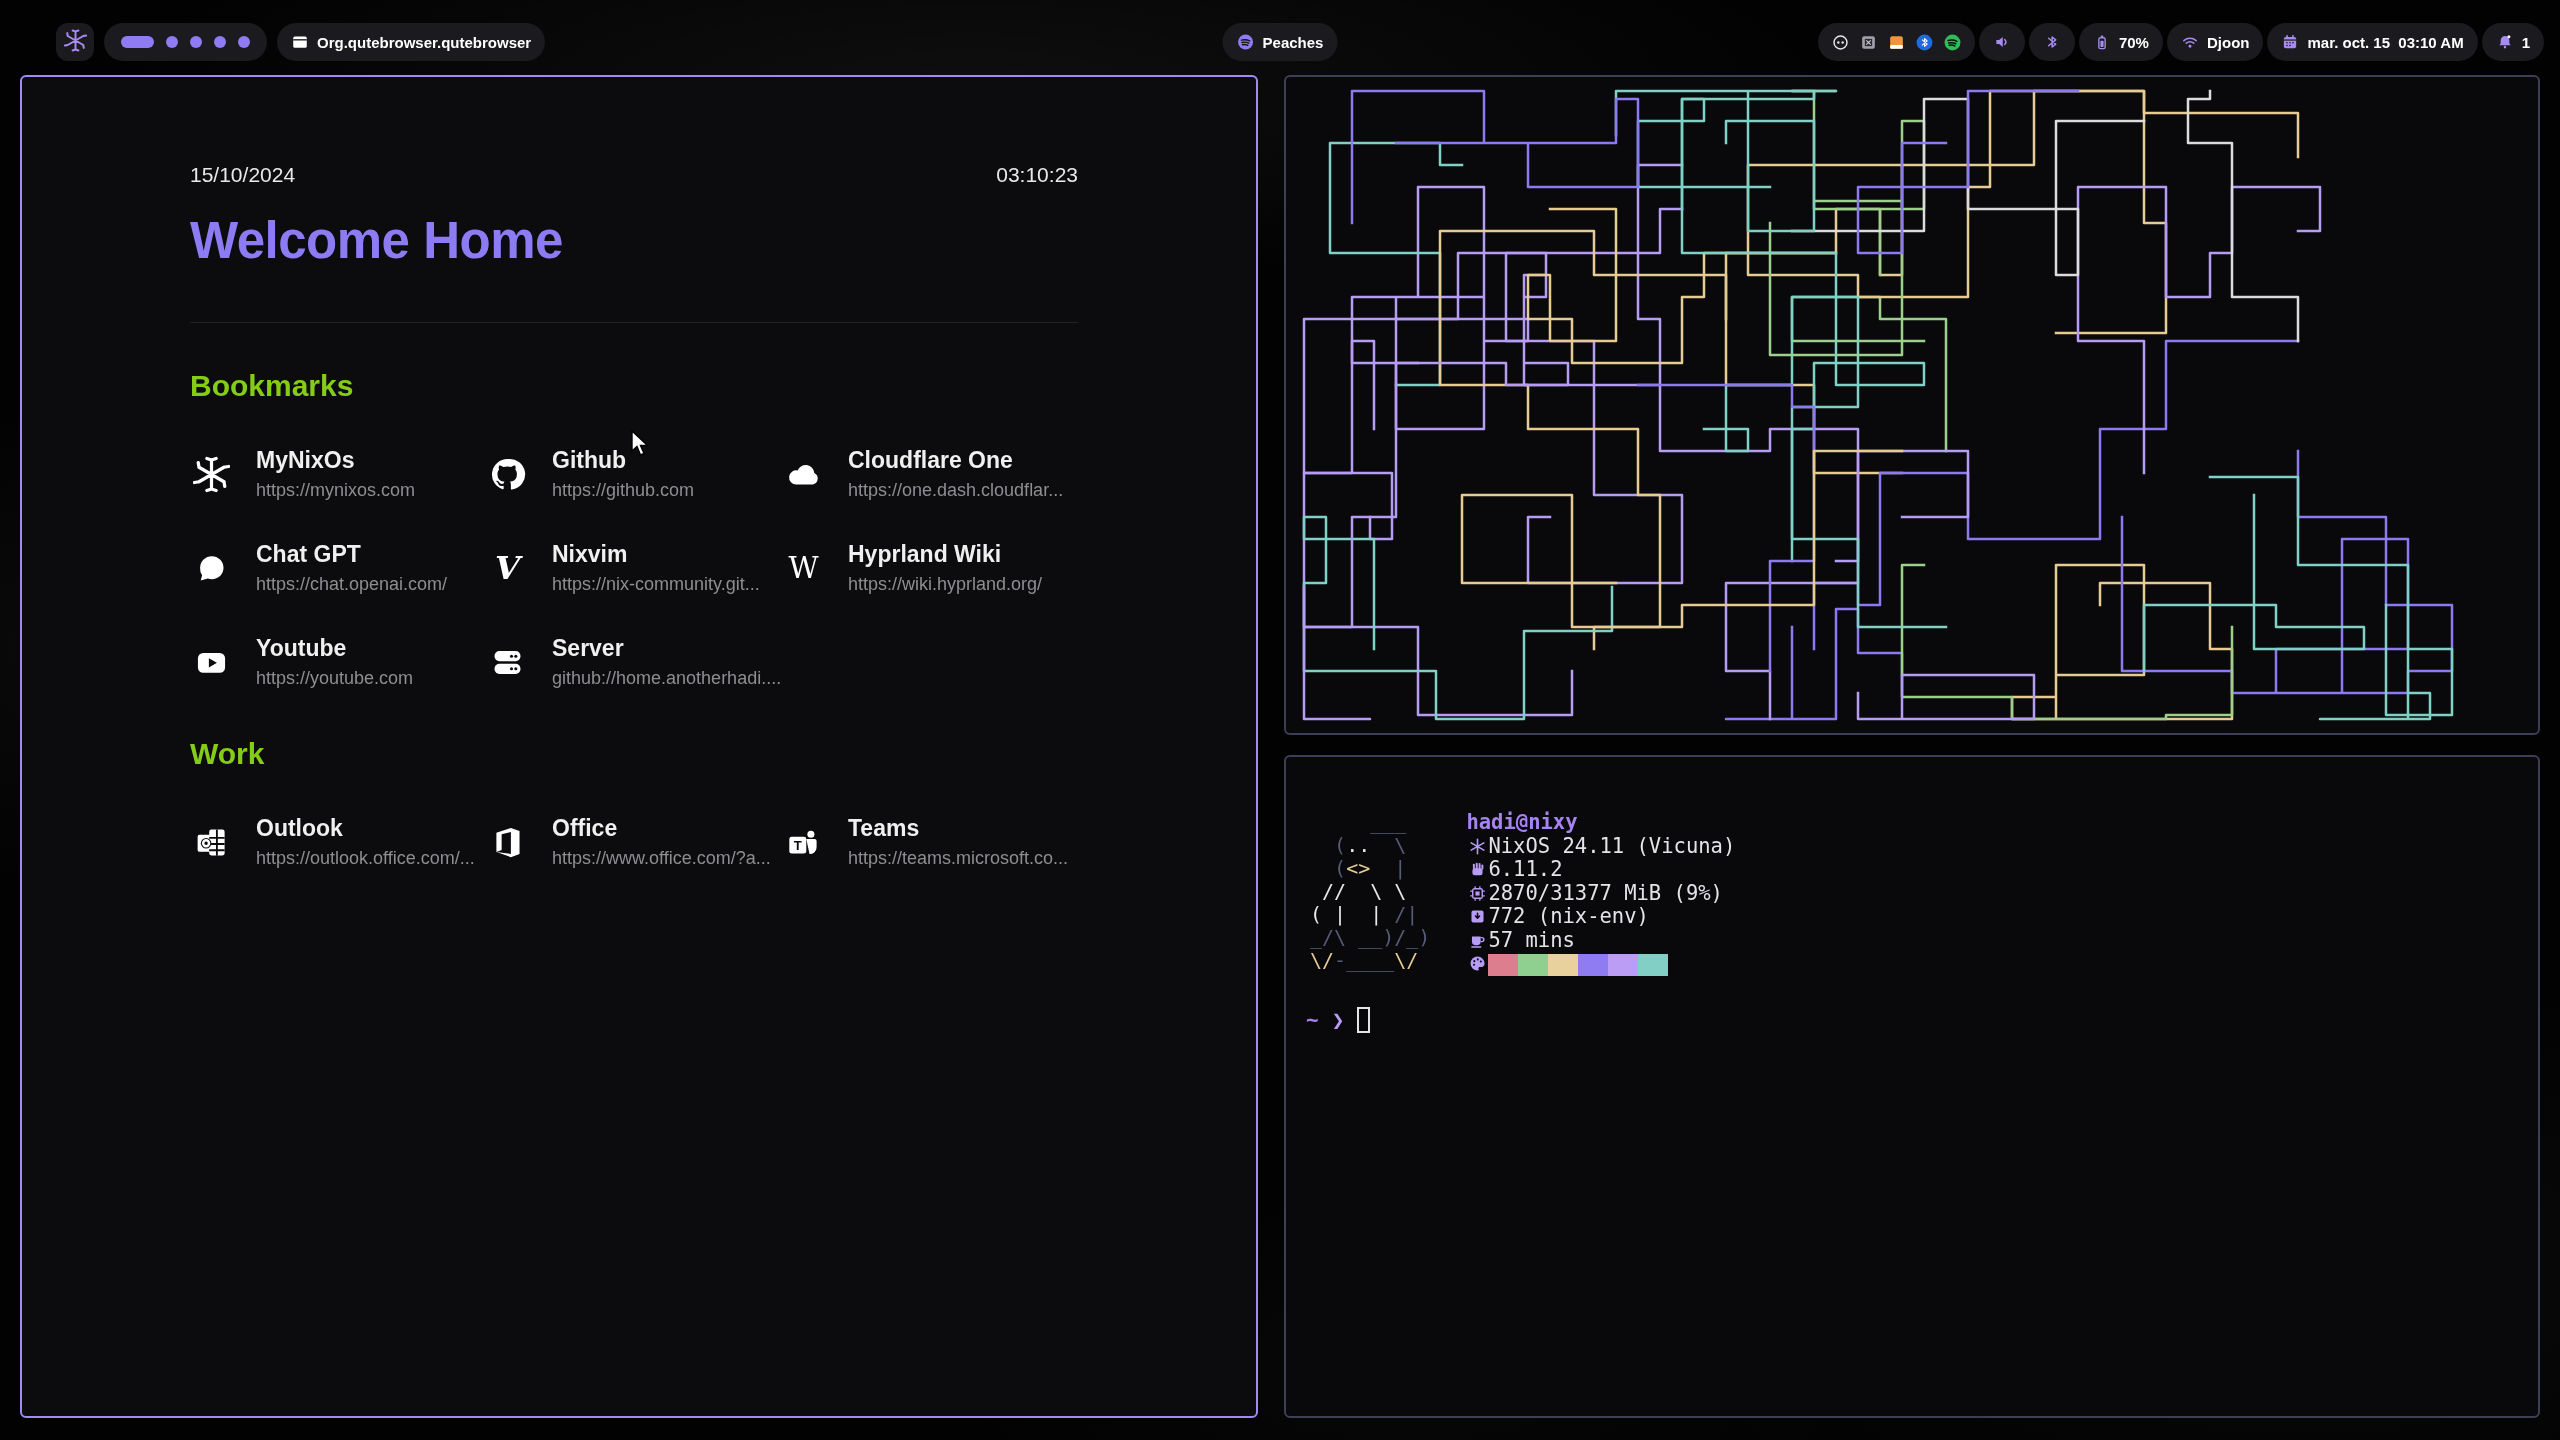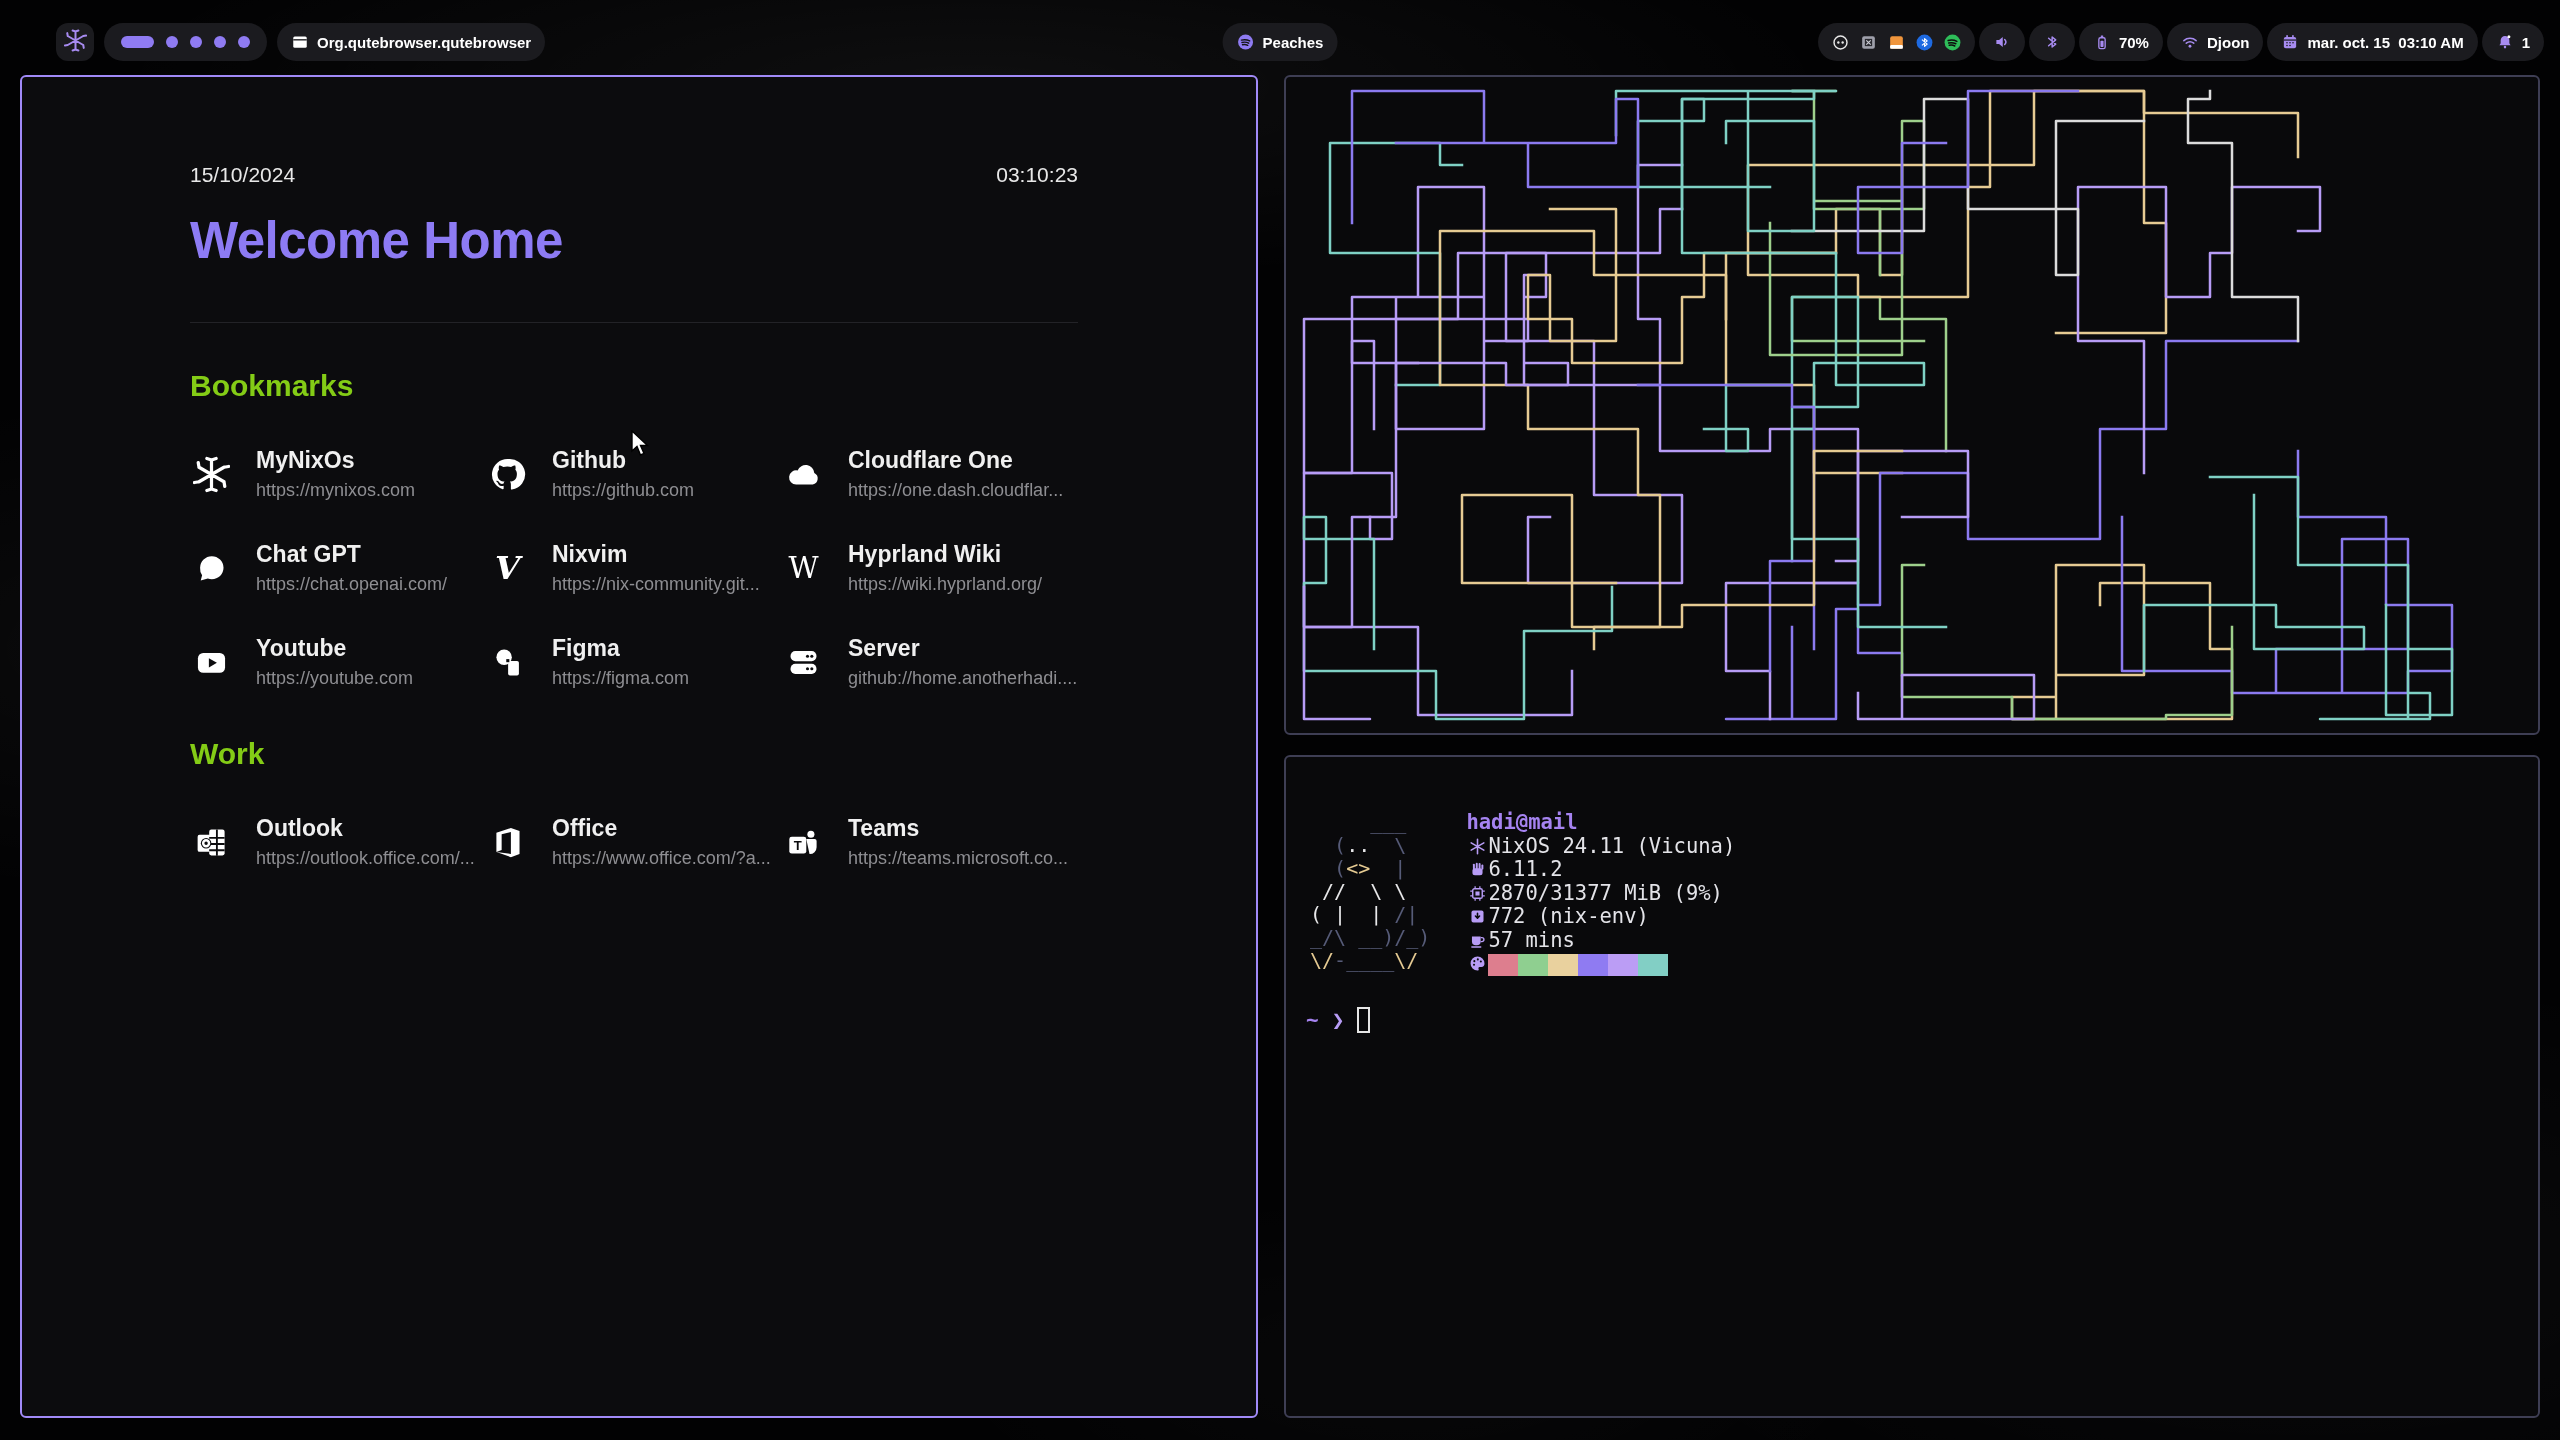--- a/index.html
+++ b/index.html
@@ -255,33 +255,20 @@
           <div class="bm-item">
             <span class="bm-icon" style="display: flex;">
               <svg viewBox="0 0 24 24" xmlns="http://www.w3.org/2000/svg">
                 <rect x="3.2" y="5.8" width="17.6" height="12.8" rx="3.4" fill="currentColor"></rect>
                 <path d="M10.3 9.2v6l5.2-3z" fill="#0c0c0e"></path>
               </svg>
             </span>
             <div>
               <div class="bm-name">Youtube</div>
               <div class="bm-url">https://youtube.com</div>
-            </div>
-          </div>
-          <div class="bm-item">
-            <span class="bm-icon" style="display: flex;">
-              <svg viewBox="0 0 24 24" xmlns="http://www.w3.org/2000/svg">
-                <circle cx="9.8" cy="8.6" r="5" fill="currentColor"></circle>
-                <rect x="12.4" y="11" width="7" height="9.4" rx="1.2" fill="currentColor"></rect>
-                <rect x="11.2" y="9.8" width="2" height="2" fill="#0c0c0e"></rect>
-              </svg>
-            </span>
-            <div>
-              <div class="bm-name">Figma</div>
-              <div class="bm-url">https://figma.com</div>
             </div>
           </div>
           <div class="bm-item">
             <span class="bm-icon" style="display: flex;">
               <svg viewBox="0 0 24 24" xmlns="http://www.w3.org/2000/svg">
                 <g fill="currentColor">
                   <rect x="3.6" y="4.6" width="16.8" height="6.6" rx="3.1"></rect>
                   <rect x="3.6" y="12.8" width="16.8" height="6.6" rx="3.1"></rect>
                 </g>
                 <g fill="#0c0c0e">
@@ -393,21 +380,21 @@
 <div class="window term" id="terminal-window">
   <div class="fastfetch">
     <pre class="ascii" id="ascii-art"><span class="g">     ___</span>
 <span class="g">  (</span><span class="w">..</span><span class="g">  \</span>
 <span class="g">  (</span><span class="y">&lt;&gt;</span><span class="g">  |</span>
 <span class="w"> //  \ \</span>
 <span class="w">( |  | </span><span class="g">/|</span>
 <span class="g">_/\ __)/_)</span>
 <span class="y">\/</span><span class="g">-____</span><span class="y">\/</span></pre>
     <div class="ff-info" id="ff-info">
-      <div class="ff-user">hadi@mail</div>
+      <div class="ff-user">hadi@nixy</div>
 
     <div class="ff-row">
           <span class="ff-icon" style="display: flex;">
             <svg viewBox="0 0 24 24" xmlns="http://www.w3.org/2000/svg">
               <g stroke="currentColor" stroke-width="2" fill="none" stroke-linecap="round">
                 <path d="M12 2.8v18.4M4 7.4l16 9.2M20 7.4L4 16.6"></path>
               </g>
             </svg>
           </span>
           <span>NixOS 24.11 (Vicuna)</span>

